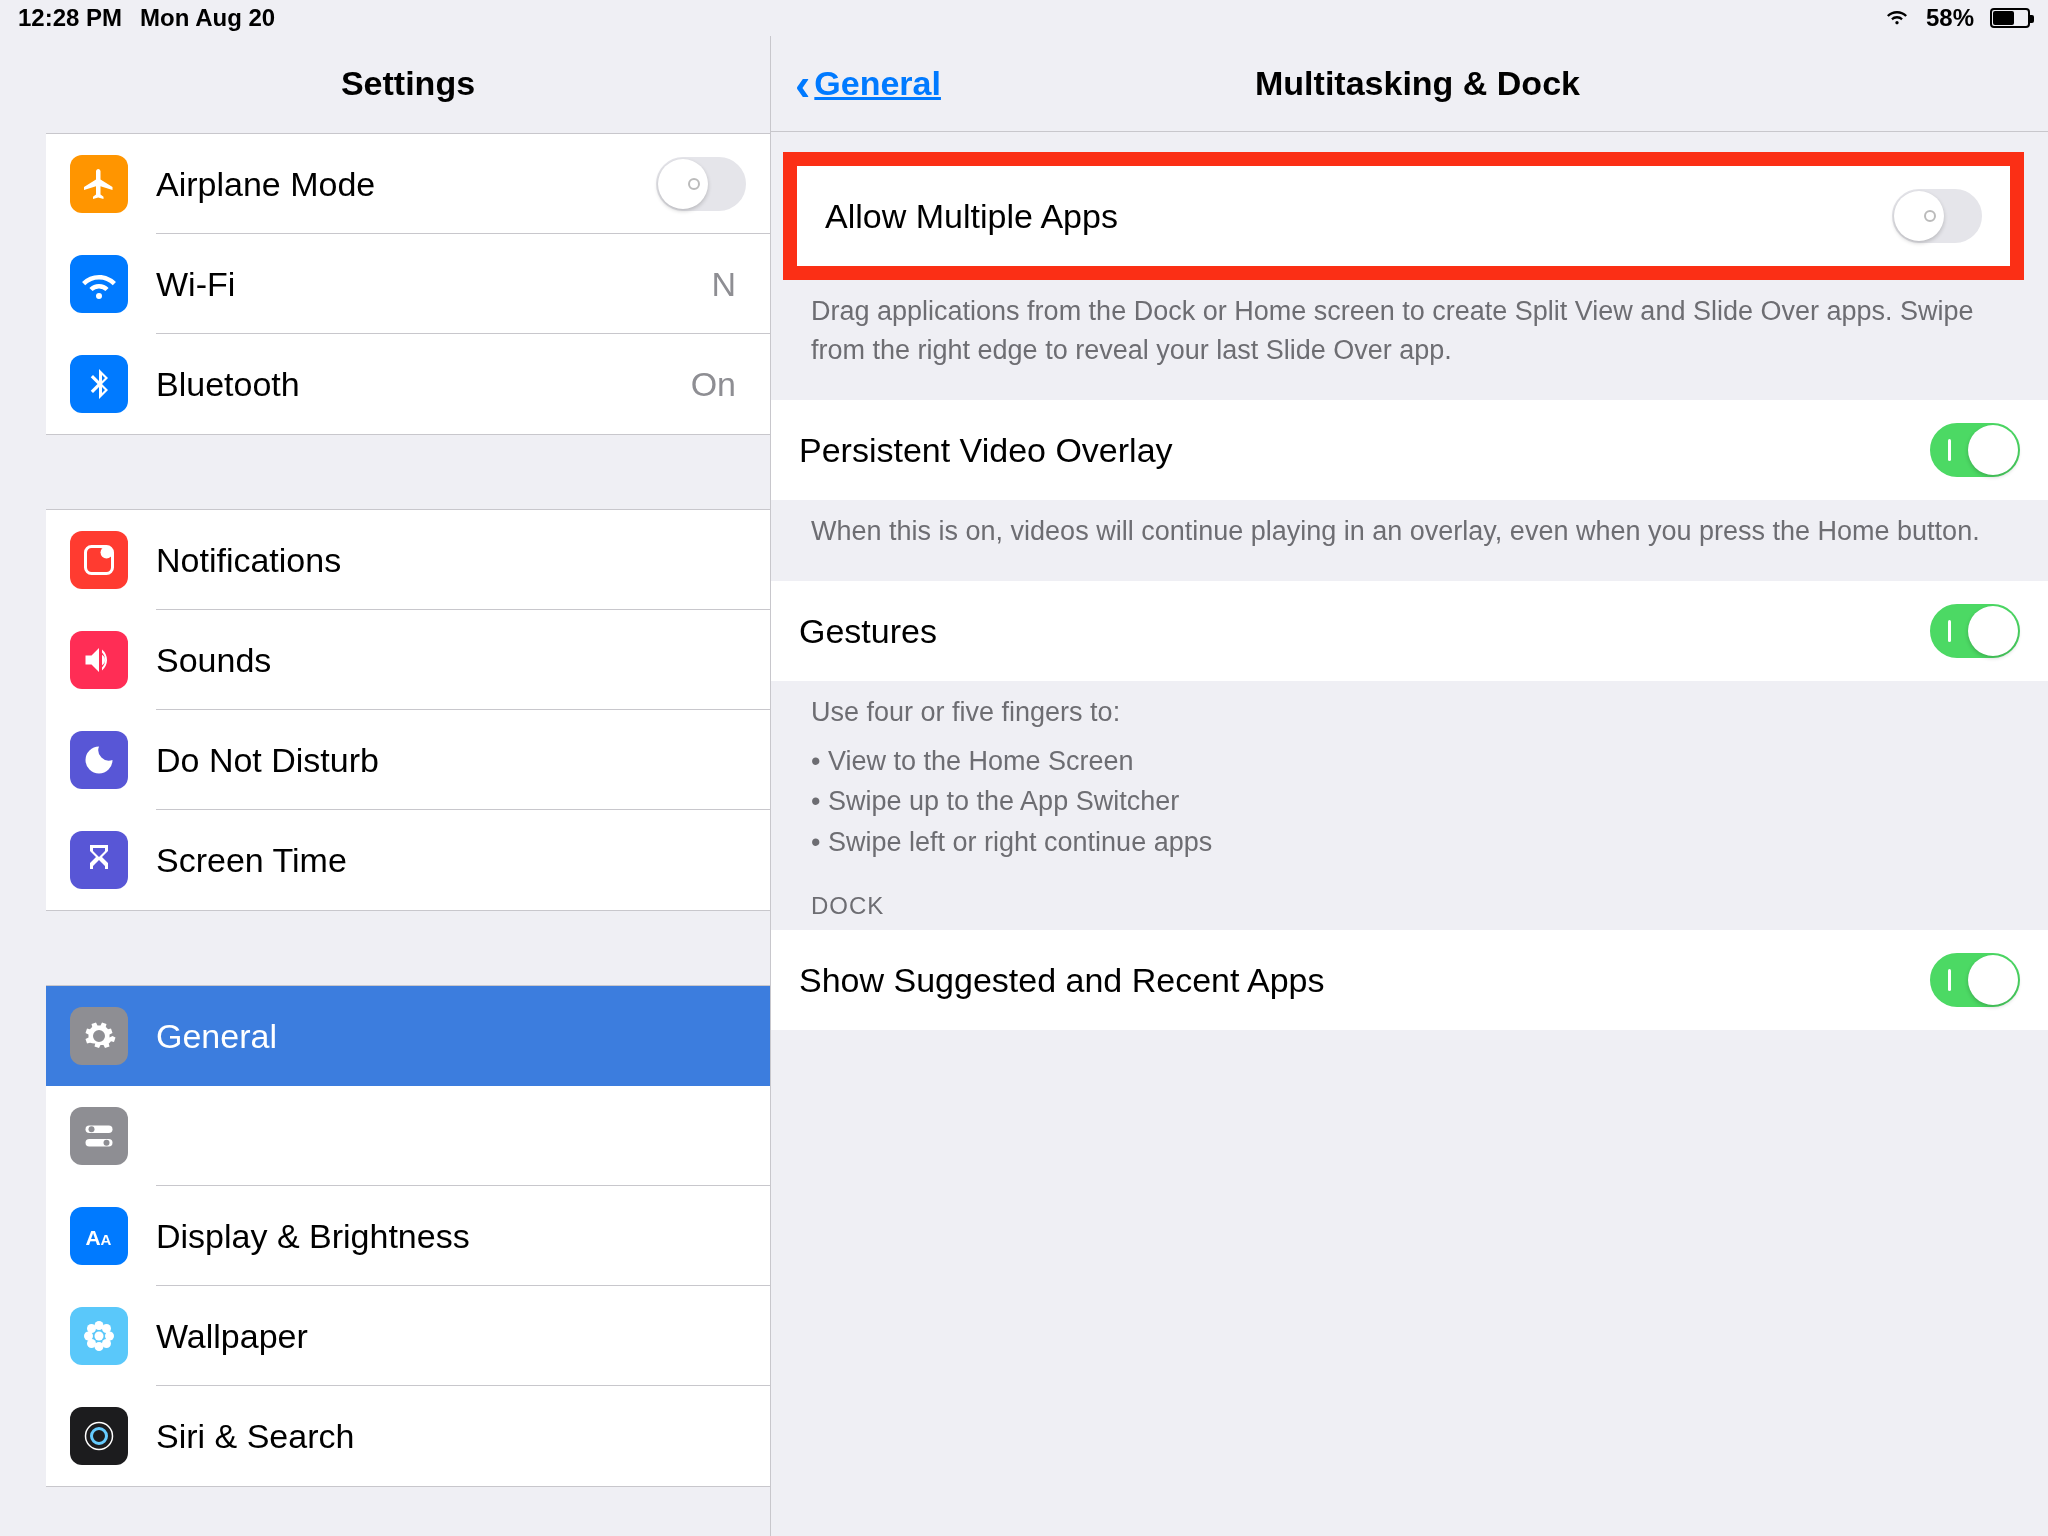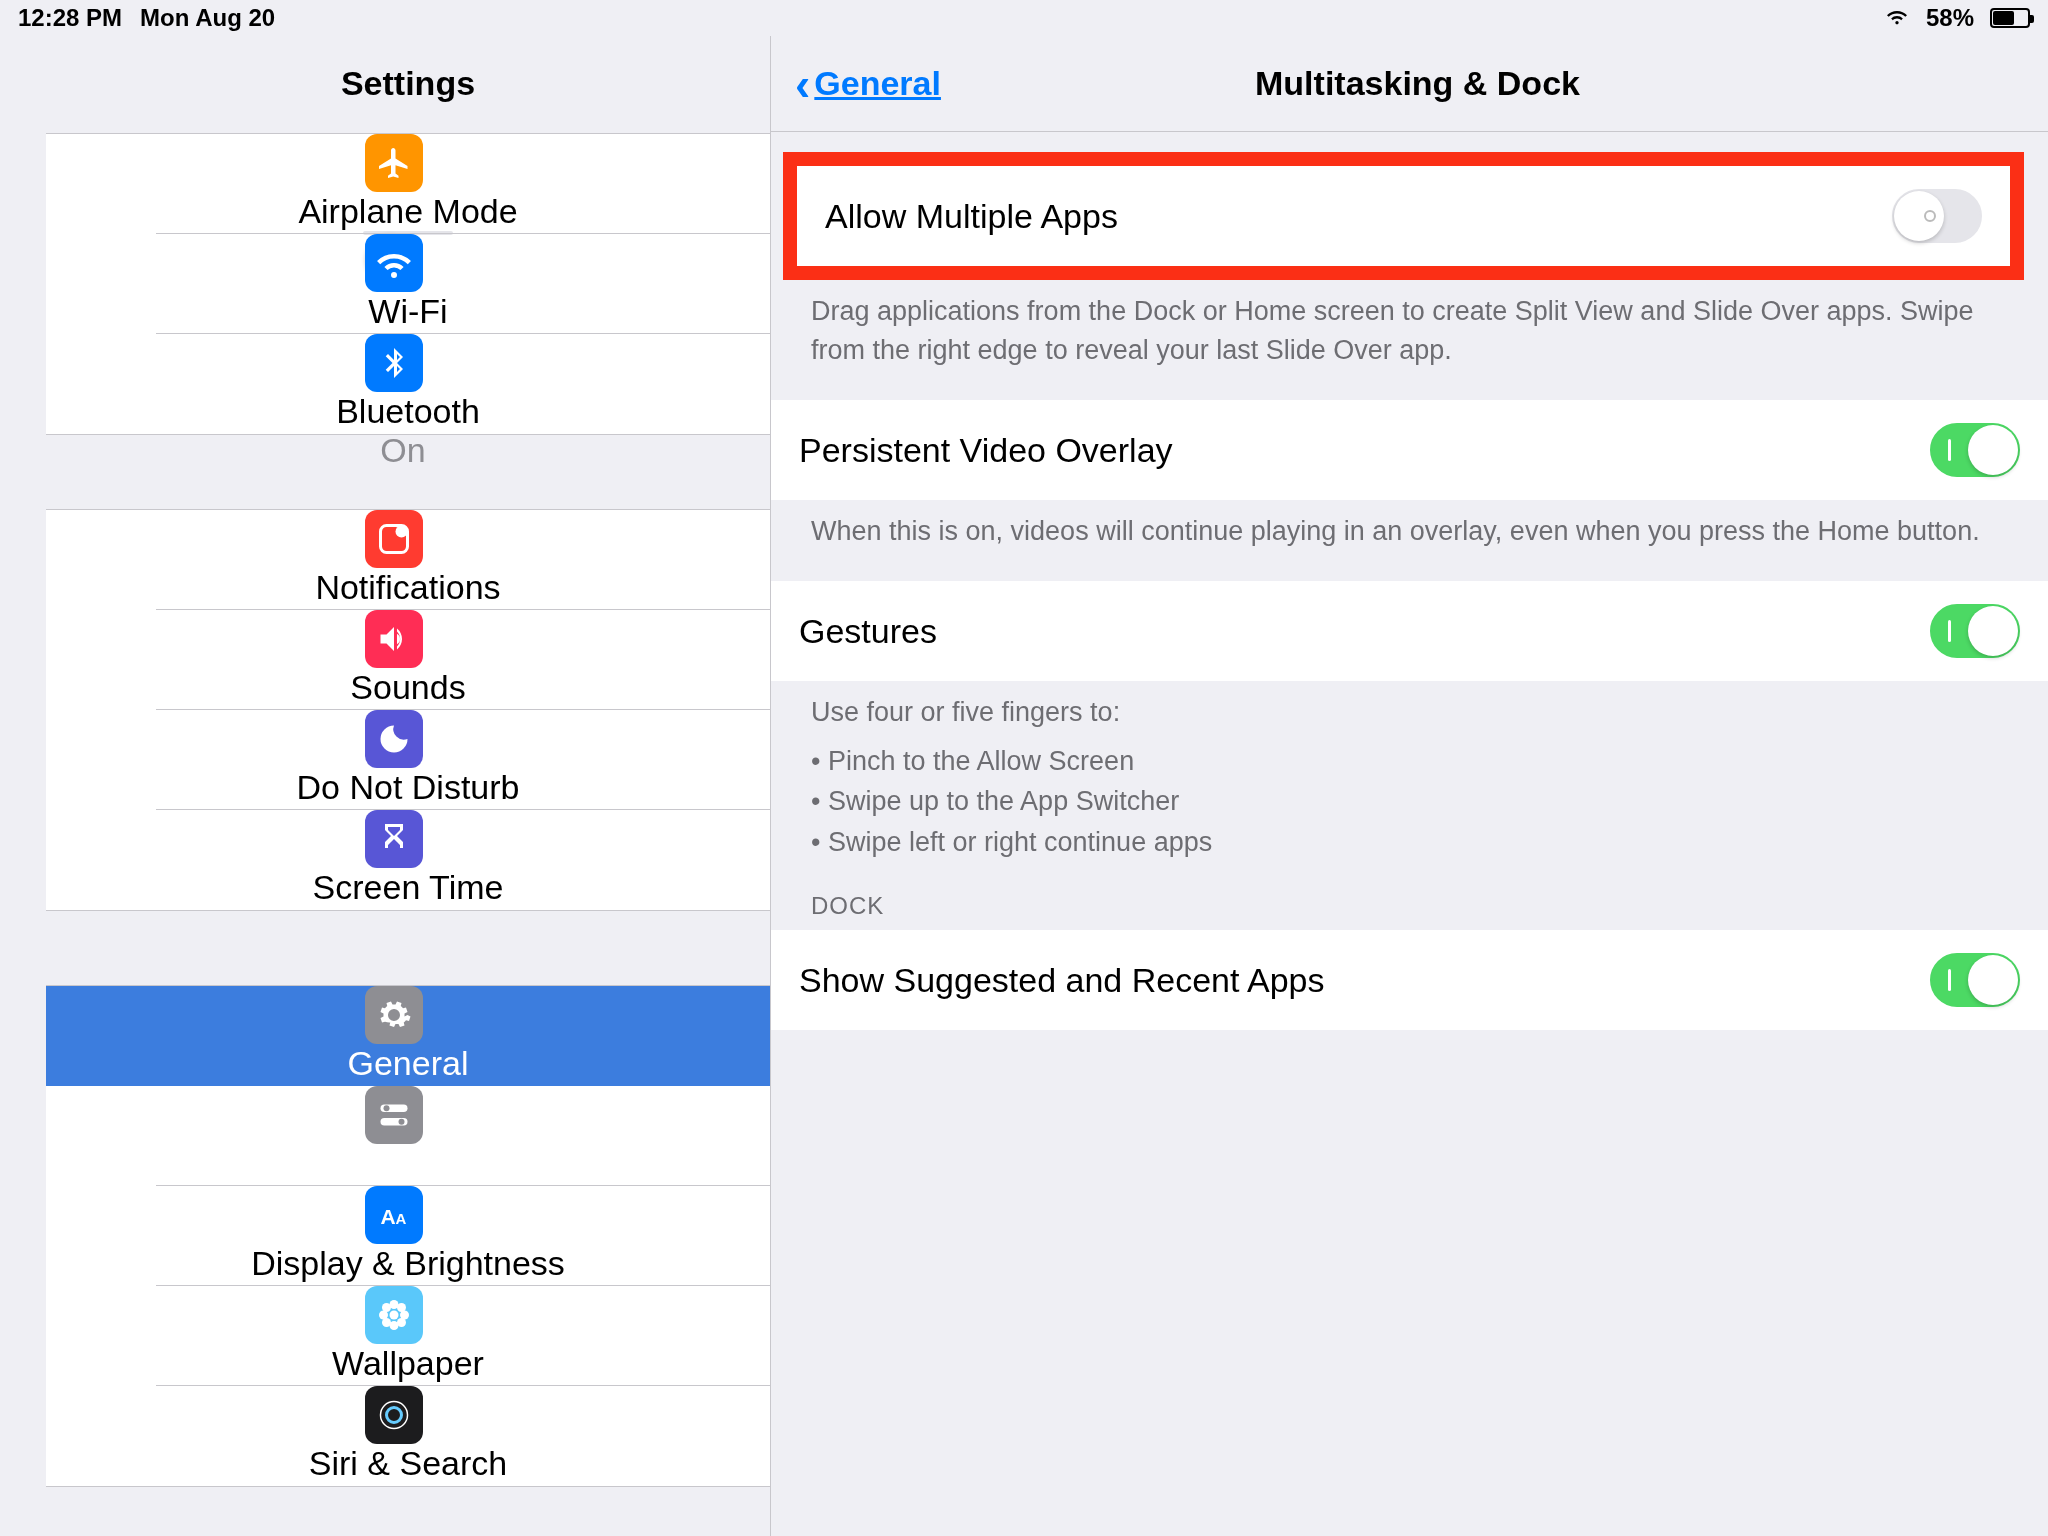--- a/index.html
+++ b/index.html
@@ -13,21 +13,21 @@
   .battery-icon::after { content: ""; position: absolute; right: -6px; top: 5px; width: 4px; height: 8px; background: #000; border-radius: 0 2px 2px 0; }
   .battery-fill { position: absolute; left: 1px; top: 1px; bottom: 1px; width: 58%; background: #000; border-radius: 2px; }
 
   .app { display: flex; height: calc(100% - 36px); padding-left: 46px; }
 
   
   .sidebar { width: 725px; border-right: 1px solid #c8c7cc; background: #efeff4; display: flex; flex-direction: column; }
   .sidebar-title { text-align: center; font-size: 34px; font-weight: 700; padding: 28px 0 30px; }
   .list-group { background: #fff; border-top: 1px solid #c8c7cc; border-bottom: 1px solid #c8c7cc; }
   .list-group + .list-group { margin-top: 74px; }
-  .sidebar-item { display: flex; align-items: center; height: 100px; padding: 0 24px 0 24px; position: relative; flex-direction: column; }
+  .sidebar-item { display: flex; align-items: center; height: 100px; padding: 0 24px 0 24px; position: relative; }
   .sidebar-item.selected { background: #3c7dde; color: #fff; }
   .sidebar-item .divider { position: absolute; left: 110px; right: 0; bottom: 0; height: 1px; background: #c8c7cc; }
   .sidebar-item:last-child .divider { display: none; }
   .icon-box { width: 58px; height: 58px; border-radius: 12px; display: flex; align-items: center; justify-content: center; margin-right: 28px; flex-shrink: 0; }
   .icon-box svg { width: 36px; height: 36px; fill: #fff; }
   .item-label { font-size: 34px; flex: 1; }
   .item-value { font-size: 34px; color: #8e8e93; margin-right: 10px; }
 
   
   .toggle { width: 90px; height: 54px; border-radius: 27px; background: #e5e5ea; position: relative; border: 2px solid #e5e5ea; }
@@ -257,21 +257,21 @@
 
       <div class="section">
         <div class="row">
           <div class="row-label">Gestures</div>
           <div class="toggle on">
               <div class="knob"></div>
             </div>
         </div>
         <div class="footer-text">Use four or five fingers to:</div>
         <div class="bullets" id="gesture-bullets">
-            <div>Pinch to the Allow Screen</div>
+            <div>View to the Home Screen</div>
             <div>Swipe up to the App Switcher</div>
             <div>Swipe left or right continue apps</div>
           </div>
       </div>
 
       <div class="section-header">DOCK</div>
       <div class="row">
         <div class="row-label">Show Suggested and Recent Apps</div>
         <div class="toggle on">
             <div class="knob"></div>

